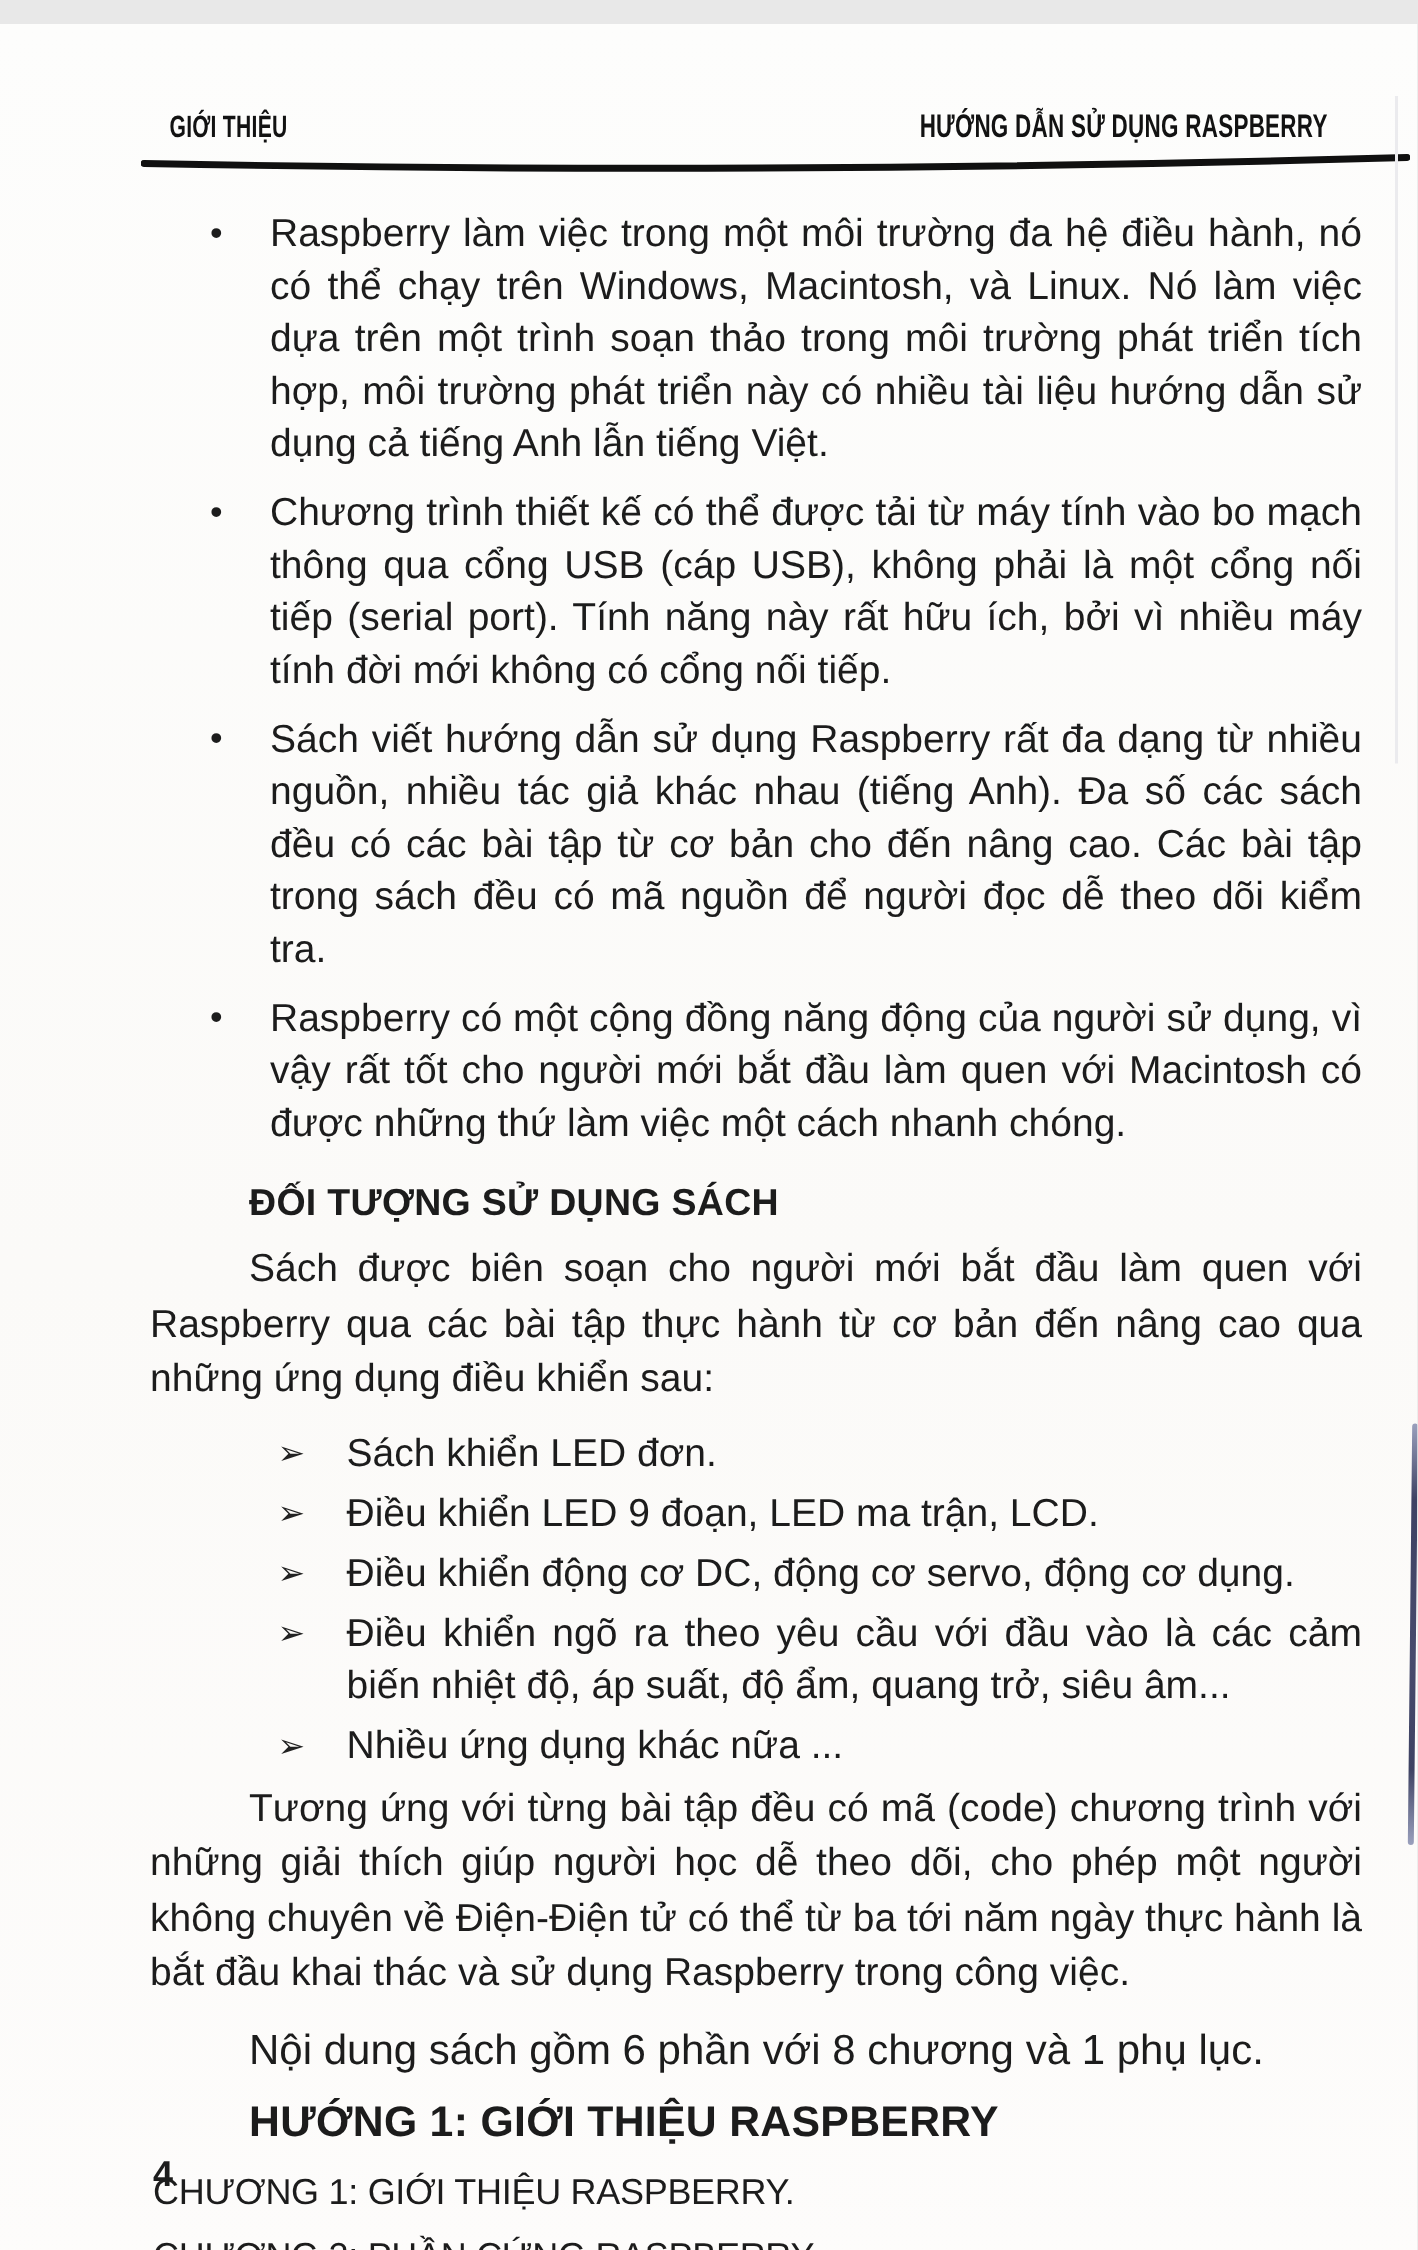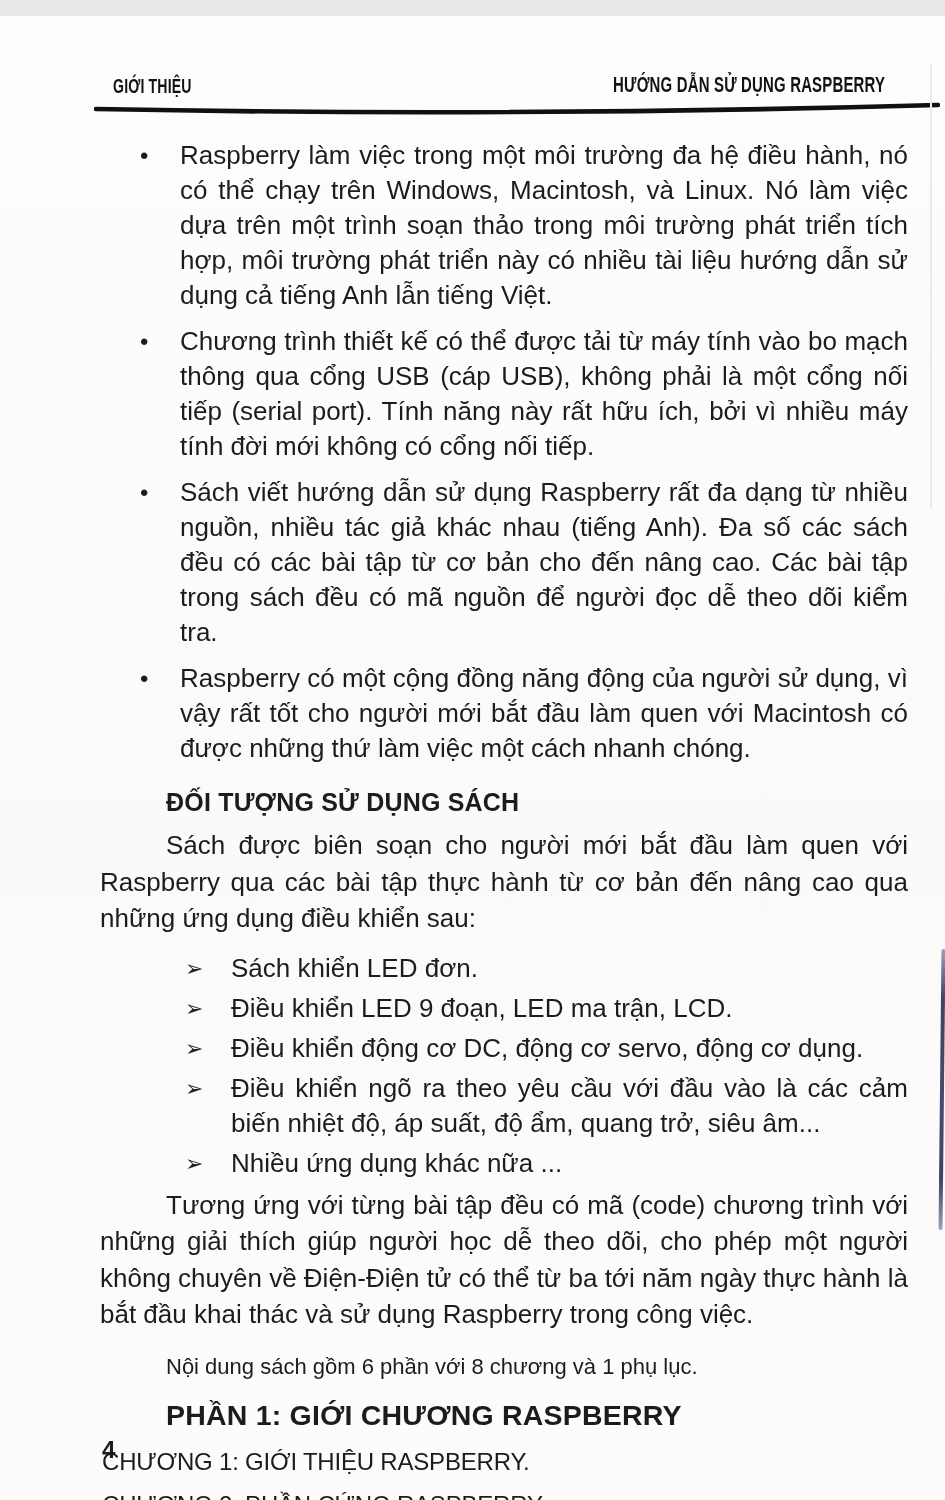--- a/index.html
+++ b/index.html
@@ -52,21 +52,21 @@
   .arrow-item { display:flex; margin-bottom:5px; }
   .arrow-mark {
     width:131px; padding-left:85px; box-sizing:border-box;
     font-size:22px; line-height:35px; flex:none; color:#222;
   }
   .arrow-text {
     flex:1; font-size:26px; line-height:35px;
     text-align:justify; text-align-last:left;
   }
 
-  .summary-para { font-size:22px; line-height:36px; margin:16px 0 10px 0; text-indent:66px; }
+  .summary-para { font-size:28px; line-height:36px; margin:16px 0 10px 0; text-indent:66px; }
 
   .part-heading { margin:14px 0 16px 66px; font-size:28.5px; font-weight:700; letter-spacing:.2px; }
 
   .chapter-line { font-size:24px; line-height:28px; margin:0 0 15px 2px; letter-spacing:-.2px; }
 
   .page-number { position:absolute; left:102px; top:1420px; font-size:24px; font-weight:700; }
 
   
   .spine-line {
     position:absolute; right:2px; top:933px; width:3.5px; height:281px;
@@ -140,21 +140,21 @@
       <div class="arrow-item">
         <span class="arrow-mark">➢</span>
         <span class="arrow-text">Nhiều ứng dụng khác nữa ...</span>
       </div>
     </div>
 
     <div class="para">Tương ứng với từng bài tập đều có mã (code) chương trình với những giải thích giúp người học dễ theo dõi, cho phép một người không chuyên về Điện-Điện tử có thể từ ba tới năm ngày thực hành là bắt đầu khai thác và sử dụng Raspberry trong công việc.</div>
 
     <div class="summary-para">Nội dung sách gồm 6 phần với 8 chương và 1 phụ lục.</div>
 
-    <div class="part-heading">PHẦN 1: GIỚI CHƯƠNG RASPBERRY</div>
+    <div class="part-heading">HƯỚNG 1: GIỚI THIỆU RASPBERRY</div>
 
     <div class="chapter-line">CHƯƠNG 1: GIỚI THIỆU RASPBERRY.</div>
     <div class="chapter-line">CHƯƠNG 2: PHẦN CỨNG RASPBERRY.</div>
 
   </div>
 
   <div class="page-number">4</div>
 
   <div class="edge-faint"></div>
   <div class="spine-line"></div>

